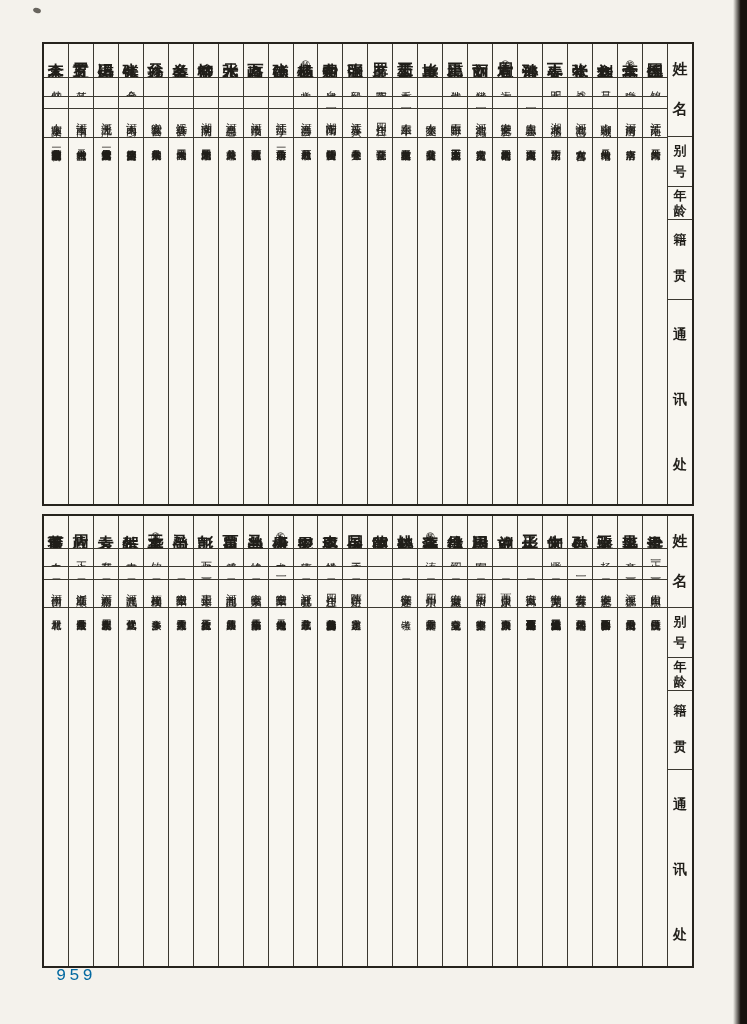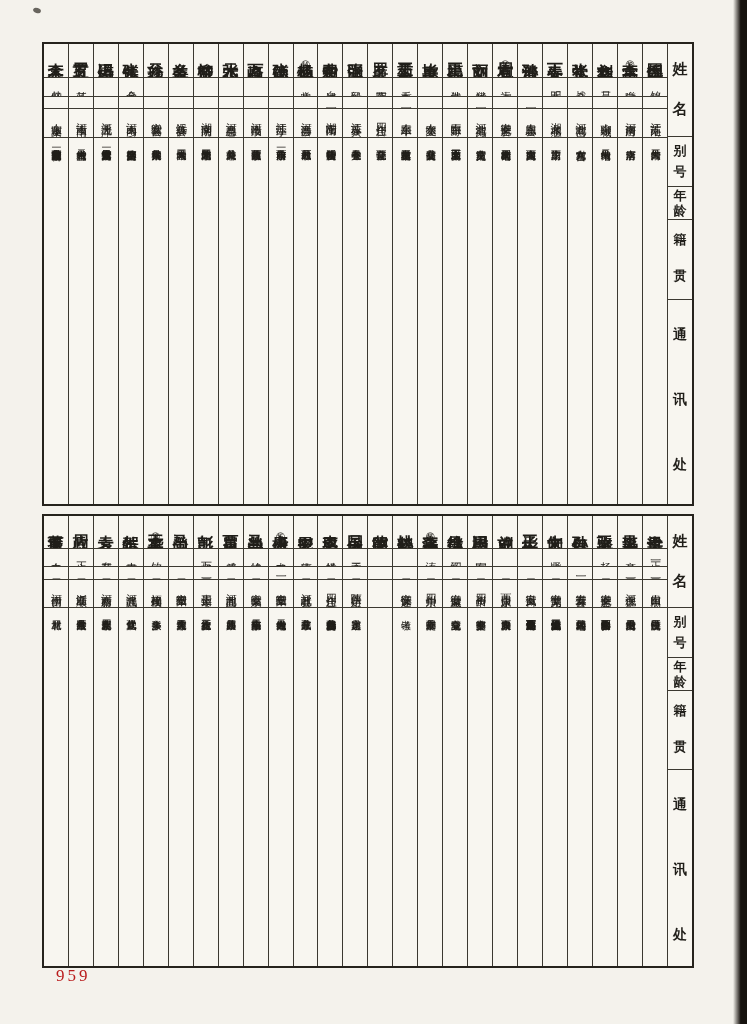--- a/index.html
+++ b/index.html
@@ -31,22 +31,22 @@
   .c-age .vt{font-size:11px;padding-top:3px;letter-spacing:2px;}
   .c-native .vt{font-size:11px;padding-top:5px;letter-spacing:1px;}
   .c-addr .vt{font-size:10px;line-height:1.05;padding-top:4px;height:calc(100% - 8px);}
   
   .spread{display:block;width:100%;white-space:pre;text-align:center;font-weight:700;}
   .c-name .spread{font-size:15px;line-height:40px;padding-top:5px;}
   .c-alias .spread{font-size:13px;line-height:21px;padding-top:3px;}
   .c-age .spread{font-size:13px;line-height:15px;padding-top:1px;}
   .c-native .spread{font-size:13px;line-height:36px;padding-top:2px;}
   .c-addr .spread{font-size:14px;line-height:65px;padding-top:2px;}
-  .page-num{position:absolute;left:56px;top:966px;font-family:Liberation Serif, serif;
-        font-size:17px;letter-spacing:3px;color:#b91c1c;}
+  .page-num{position:absolute;left:56px;top:966px;font-family:Liberation Mono, monospace;
+        font-size:17px;letter-spacing:3px;color:#0369a1;}
 </style>
 </head>
 <body>
 
 <div class="page">
   <div class="smudge"></div>
 
   <div class="tbl" id="tbl-top">
     <div class="col head">
       <div class="cell c-name">

